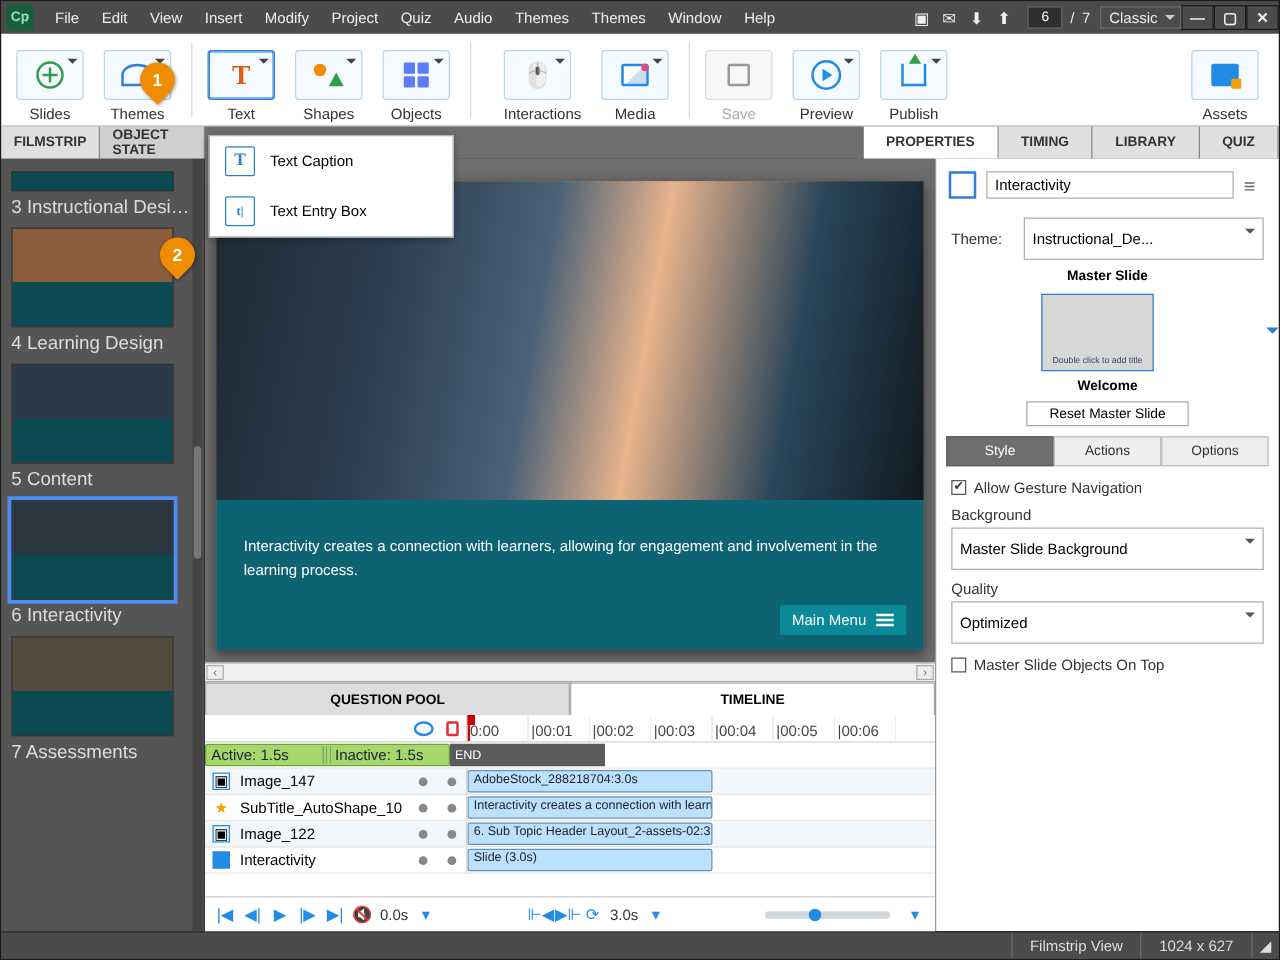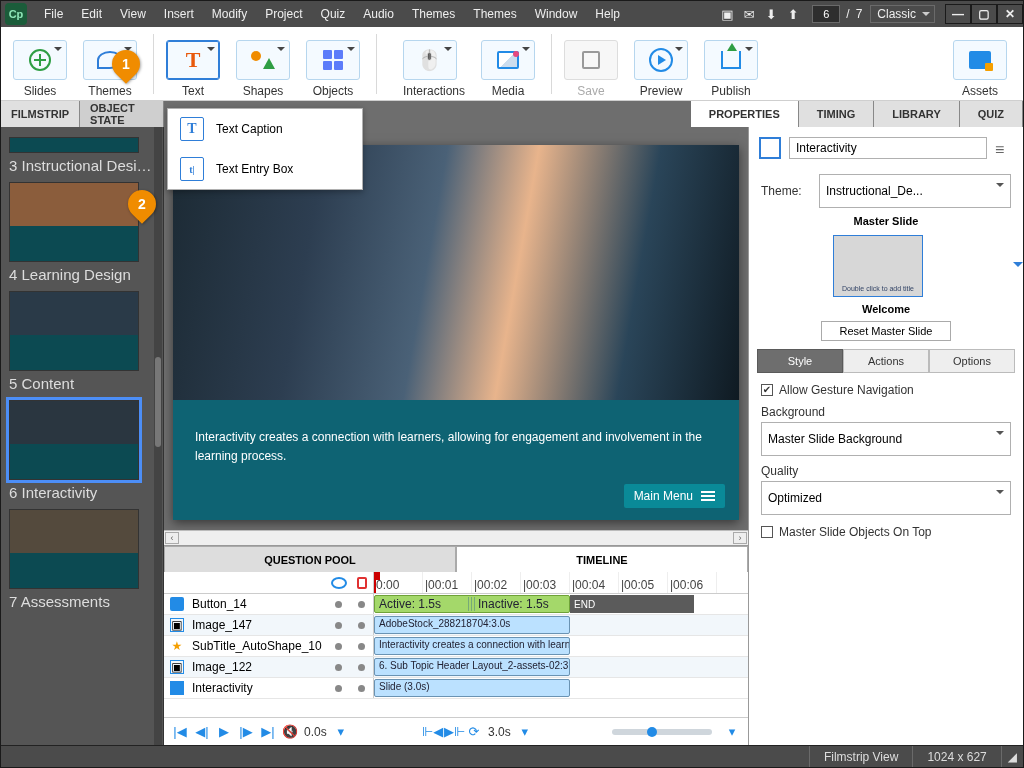--- a/index.html
+++ b/index.html
@@ -7,21 +7,21 @@
 .app{width:1024px;height:768px;display:flex;flex-direction:column;border:1px solid #1a1a1a}
 
 
 .menubar{height:26px;background:#4b4b4b;display:flex;align-items:center;padding:0 0 0 4px;color:#eee}
 .cp-logo{width:22px;height:22px;background:#1b5c3a;border-radius:4px;margin-right:8px;position:relative;display:flex;align-items:center;justify-content:center;color:#8ee5b7;font-weight:bold;font-size:11px}
 .menu{padding:0 9px;height:100%;display:flex;align-items:center;cursor:default}
 .menubar-right{margin-left:auto;display:flex;align-items:center;height:100%}
 .pagenum{display:flex;align-items:center;gap:6px;margin:0 8px}
 .pagebox{width:28px;height:18px;border:1px solid #6a6a6a;background:#2e2e2e;color:#fff;text-align:center;line-height:16px;font-size:11px}
 .menubar .glyph{width:22px;text-align:center;font-size:13px;color:#eee}
-.ws-sel{border:1px solid #6a6a6a;background:none;color:#eee;padding:1px 18px 1px 6px;position:relative;margin-right:10px}
+.ws-sel{border:1px solid #6a6a6a;background:none;color:#eee;padding:1px 18px 1px 6px;position:relative;}
 .ws-sel:after{content:"";position:absolute;right:4px;top:6px;border:4px solid transparent;border-top-color:#ccc}
 .winbtn{width:26px;height:20px;border:1px solid #1a1a1a;background:#4b4b4b;display:flex;align-items:center;justify-content:center;font-weight:bold}
 
 
 .ribbon{height:74px;background:#fff;border-bottom:1px solid #cfcfcf;display:flex;align-items:flex-end;padding:4px 6px 2px 6px;position:relative}
 .rib-btn{text-align:center;margin:0 10px 0 6px;cursor:default}
 .rib-icobox{width:54px;height:40px;border:1px solid #b6d6ee;background:#f4faff;border-radius:3px;display:flex;align-items:center;justify-content:center;position:relative;margin-bottom:4px}
 .rib-icobox.disabled{border-color:#ddd;background:#f7f7f7}
 .rib-icobox.selected{border-color:#2f7ed8;box-shadow:inset 0 0 0 1px #2f7ed8}
 .drop-tri{position:absolute;right:4px;top:6px;border:4px solid transparent;border-top-color:#444}
@@ -370,28 +370,20 @@
               <span>|00:01</span>
               <span>|00:02</span>
               <span>|00:03</span>
               <span>|00:04</span>
               <span>|00:05</span>
               <span>|00:06</span>
           </div>
         </div>
         <div class="tl-rows">
           <div class="tl-row">
-            <div class="tl-rname">
-                <span class="ic" style="background:#228be6;border-radius:2px"></span>
-                <span>Button_14</span>
-                <span class="tl-dots">
-                  <span class="dot"></span>
-                  <span class="dot"></span>
-                </span>
-              </div>
             <div class="tl-track">
               <div class="clip button b-split" style="left:0;width:196px">
                   <div class="a">Active: 1.5s</div>
                   <div class="grip"></div>
                   <div class="a">Inactive: 1.5s</div>
                 </div>
               <div class="endcap" style="left:196px;width:124px">END</div>
             </div>
           </div>
           <div class="tl-row">

